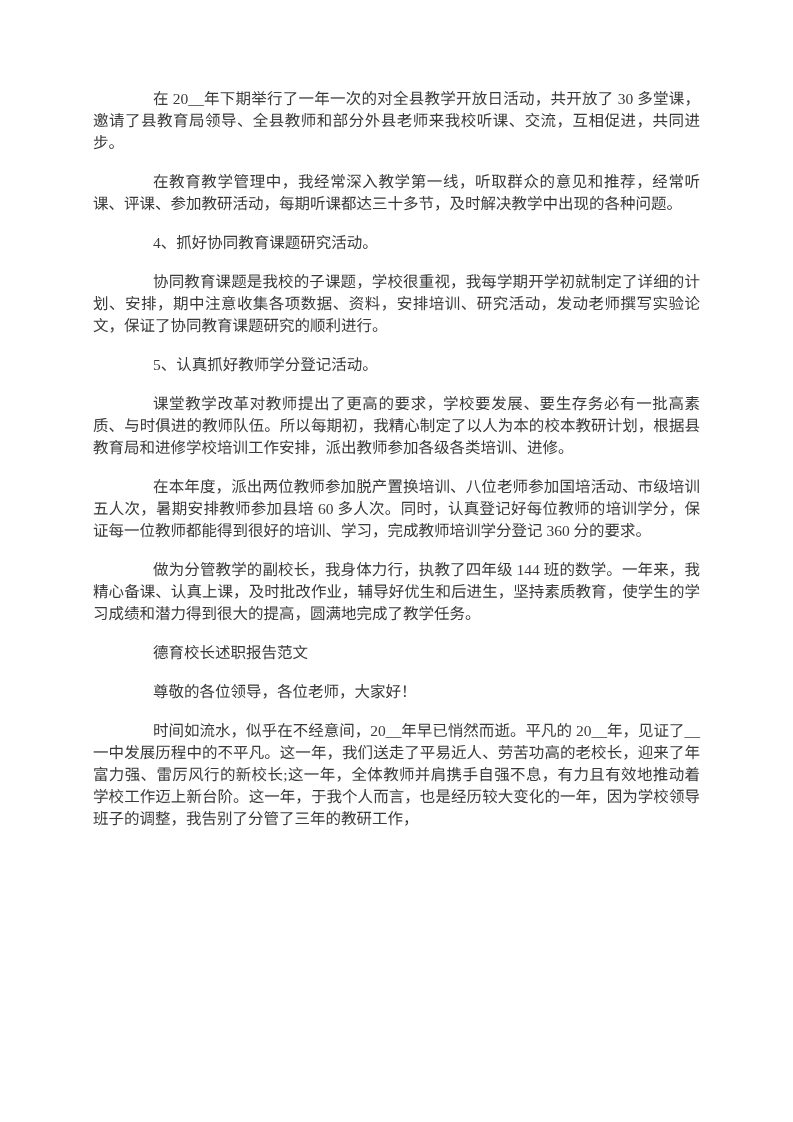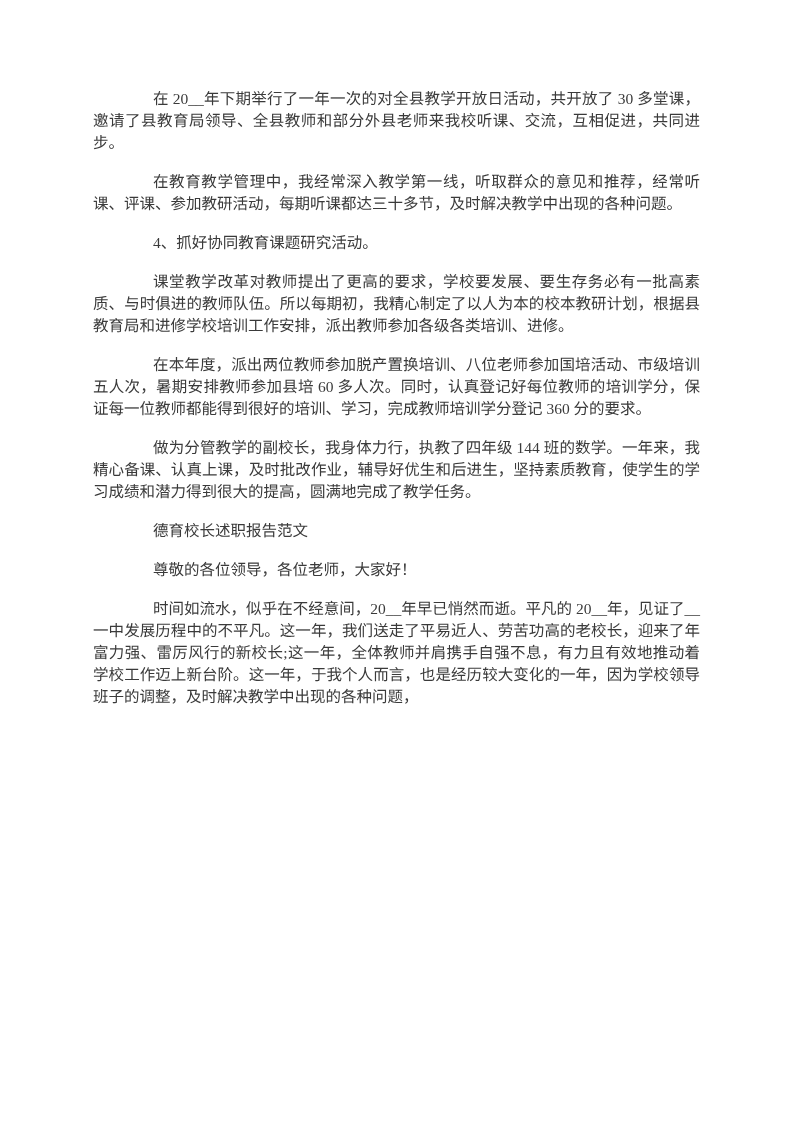--- a/index.html
+++ b/index.html
@@ -34,20 +34,22 @@
   }
 </style>
 </head>
 <body>
 
 <div class="page" style="background: rgb(255, 255, 255);">
   <div class="doc-body" id="doc-body" style="color: rgb(58, 58, 58);">
       <p class="para">在 20__年下期举行了一年一次的对全县教学开放日活动，共开放了 30 多堂课，邀请了县教育局领导、全县教师和部分外县老师来我校听课、交流，互相促进，共同进步。</p>
       <p class="para">在教育教学管理中，我经常深入教学第一线，听取群众的意见和推荐，经常听课、评课、参加教研活动，每期听课都达三十多节，及时解决教学中出现的各种问题。</p>
       <p class="para">4、抓好协同教育课题研究活动。</p>
+      <p class="para">协同教育课题是我校的子课题，学校很重视，我每学期开学初就制定了详细的计划、安排，期中注意收集各项数据、资料，安排培训、研究活动，发动老师撰写实验论文，保证了协同教育课题研究的顺利进行。</p>
+      <p class="para">5、认真抓好教师学分登记活动。</p>
       <p class="para">课堂教学改革对教师提出了更高的要求，学校要发展、要生存务必有一批高素质、与时俱进的教师队伍。所以每期初，我精心制定了以人为本的校本教研计划，根据县教育局和进修学校培训工作安排，派出教师参加各级各类培训、进修。</p>
       <p class="para">在本年度，派出两位教师参加脱产置换培训、八位老师参加国培活动、市级培训五人次，暑期安排教师参加县培 60 多人次。同时，认真登记好每位教师的培训学分，保证每一位教师都能得到很好的培训、学习，完成教师培训学分登记 360 分的要求。</p>
       <p class="para">做为分管教学的副校长，我身体力行，执教了四年级 144 班的数学。一年来，我精心备课、认真上课，及时批改作业，辅导好优生和后进生，坚持素质教育，使学生的学习成绩和潜力得到很大的提高，圆满地完成了教学任务。</p>
       <p class="para">德育校长述职报告范文</p>
       <p class="para">尊敬的各位领导，各位老师，大家好！</p>
-      <p class="para">时间如流水，似乎在不经意间，20__年早已悄然而逝。平凡的 20__年，见证了__一中发展历程中的不平凡。这一年，我们送走了平易近人、劳苦功高的老校长，迎来了年富力强、雷厉风行的新校长;这一年，全体教师并肩携手自强不息，有力且有效地推动着学校工作迈上新台阶。这一年，于我个人而言，也是经历较大变化的一年，因为学校领导班子的调整，及时解决教学中出现的各种问题，</p>
+      <p class="para">时间如流水，似乎在不经意间，20__年早已悄然而逝。平凡的 20__年，见证了__一中发展历程中的不平凡。这一年，我们送走了平易近人、劳苦功高的老校长，迎来了年富力强、雷厉风行的新校长;这一年，全体教师并肩携手自强不息，有力且有效地推动着学校工作迈上新台阶。这一年，于我个人而言，也是经历较大变化的一年，因为学校领导班子的调整，我告别了分管了三年的教研工作，</p>
     </div>
 </div>
 
 </body></html>

